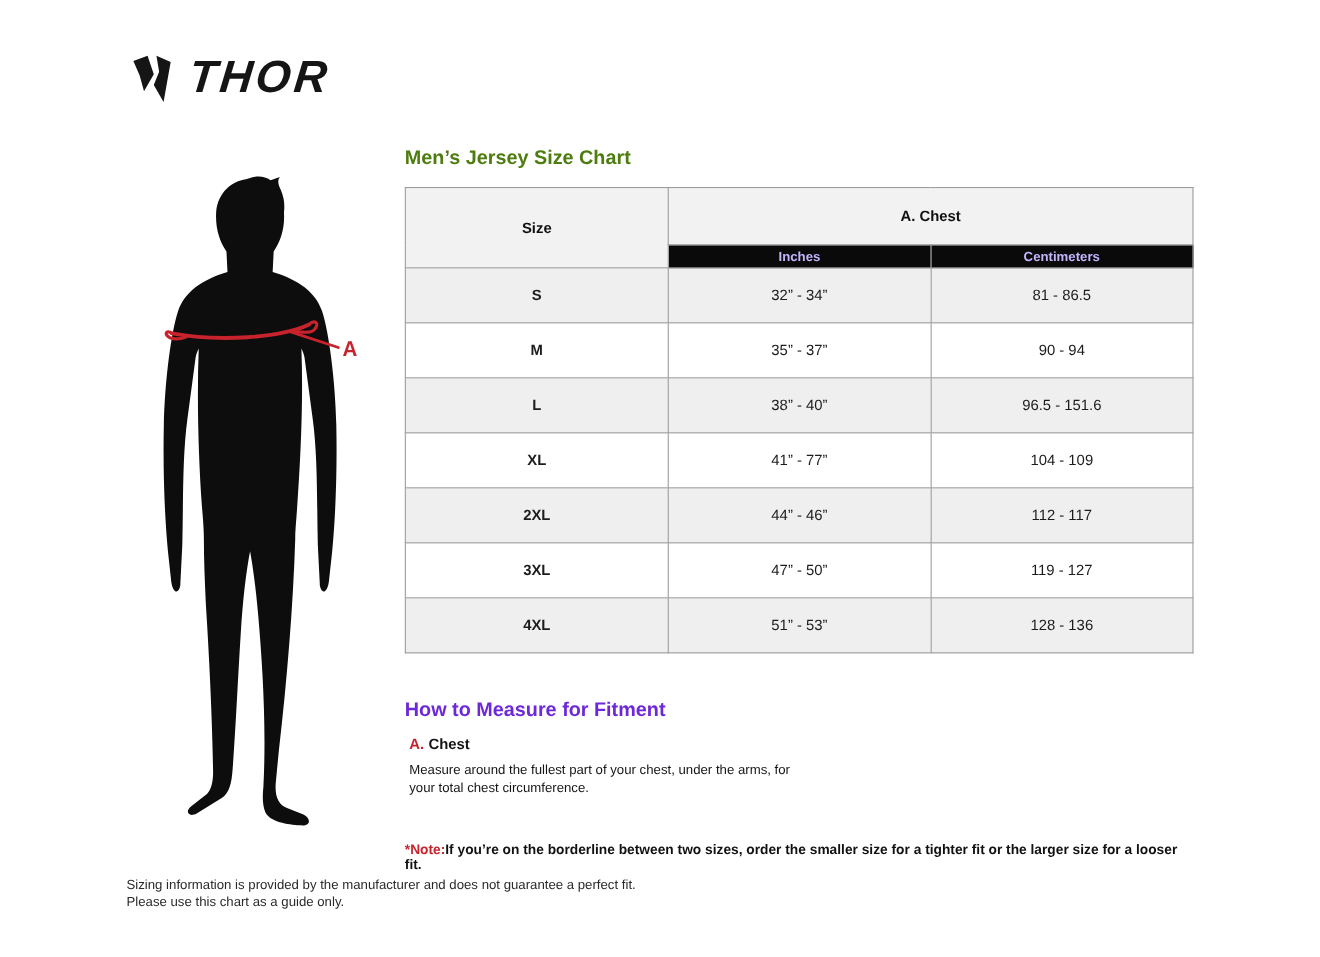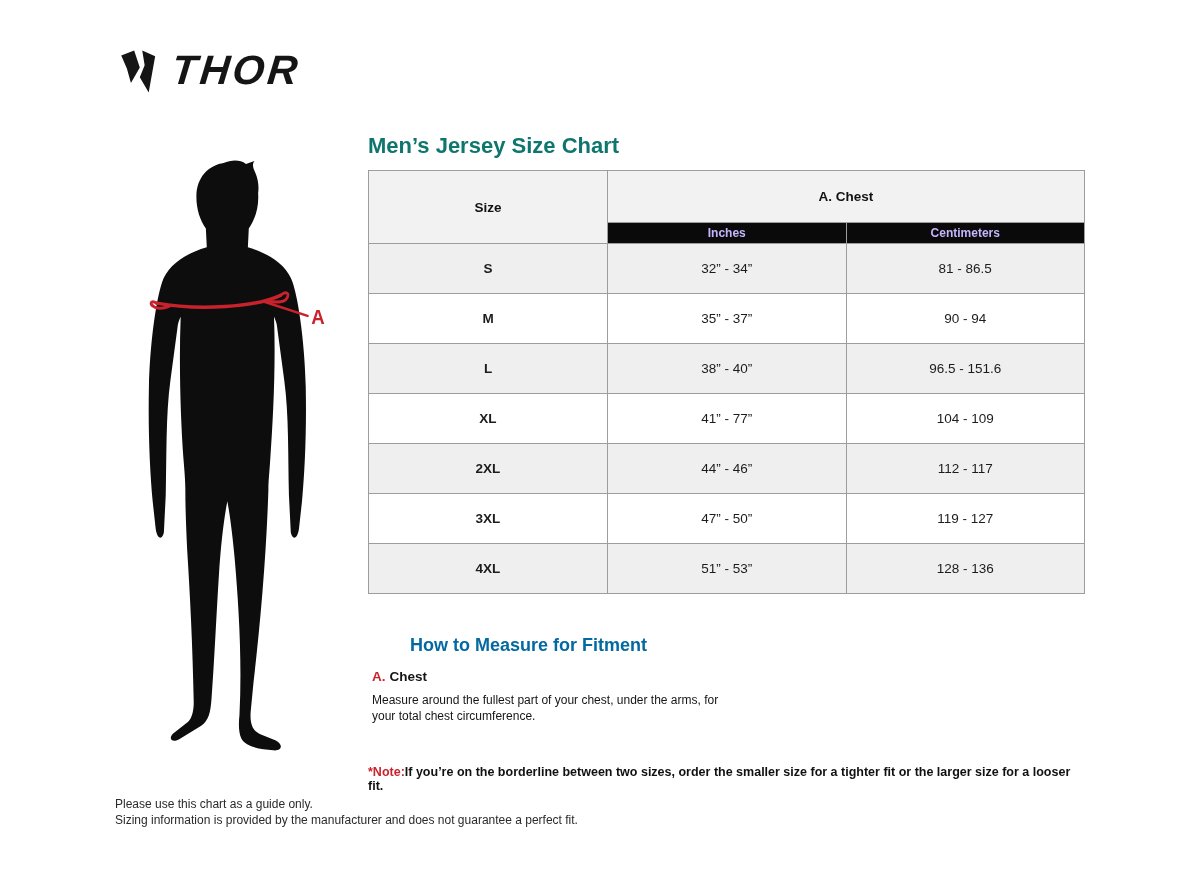--- a/index.html
+++ b/index.html
@@ -10,34 +10,34 @@
   
   .logo { position:absolute; left:118px; top:44px; display:flex; align-items:center; gap:12px; }
   .logo-word { font-size:41px; font-weight:900; font-style:italic; letter-spacing:3px;
     color:#151515; transform:skewX(-6deg); line-height:1; }
 
   
   .figure-wrap { position:absolute; left:134px; top:158px; width:196px; height:608px; }
 
   
   .content { position:absolute; left:368px; top:0; width:717px; height:870px; }
-  .chart-title { position:absolute; top:133px; left:0; font-size:22px; font-weight:bold; color:#0f766e; }
+  .chart-title { position:absolute; top:133px; left:0; font-size:18px; font-weight:bold; color:#4d7c0f; }
 
   table.size-table { position:absolute; top:170px; left:0; width:717px;
     border-collapse:collapse; table-layout:fixed; }
   .size-table th, .size-table td { border:1px solid #9d9d9d; text-align:center; vertical-align:middle; }
   .size-table th { background:#f2f2f2; font-size:13.5px; font-weight:bold; color:#111; }
   .size-table th.sub { background:#0a0a0a; color:#c4b5fd; font-size:12px; height:21px; }
   .size-table tr.head-row { height:52px;padding-left:14px; }
   .size-table tbody td { height:50px; font-size:13.5px; color:#1c1c1c; background:#ffffff; }
   .size-table tbody tr.alt td { background:#efefef; }
   .size-table tbody td.size-col { font-weight:bold; }
 
   
-  .measure-heading { position:absolute; top:635px; left:0; font-size:18px; font-weight:bold; color:#0369a1;margin-left:42px; }
+  .measure-heading { position:absolute; top:635px; left:0; font-size:18px; font-weight:bold; color:#6d28d9; }
   .measure-item { position:absolute; top:669px; left:4px; }
   .measure-item .line1 { font-size:13.5px; font-weight:bold; }
   .measure-item .letter { color:#c8232c; margin-right:4px; }
   .measure-item .desc { margin-top:9px; font-size:12px; line-height:1.32; width:365px; color:#151515; }
 
   
   .note { position:absolute; top:765px; left:0; font-size:12.5px; font-weight:bold; color:#111; }
   .note .note-label { color:#c8232c; margin-right:0; }
 
   
@@ -181,17 +181,17 @@
       </div>
       <div class="desc">Measure around the fullest part of your chest, under the arms, for your total chest circumference.</div>
     </div>
 
     <div class="note">
       <span class="note-label">*Note:</span><span>If you’re on the borderline between two sizes, order the smaller size for a tighter fit or the larger size for a looser fit.</span>
     </div>
   </div>
 
   <div class="footer">
+    <div>Sizing information is provided by the manufacturer and does not guarantee a perfect fit.</div>
     <div>Please use this chart as a guide only.</div>
-    <div>Sizing information is provided by the manufacturer and does not guarantee a perfect fit.</div>
   </div>
 
 </div>
 
 </body></html>

